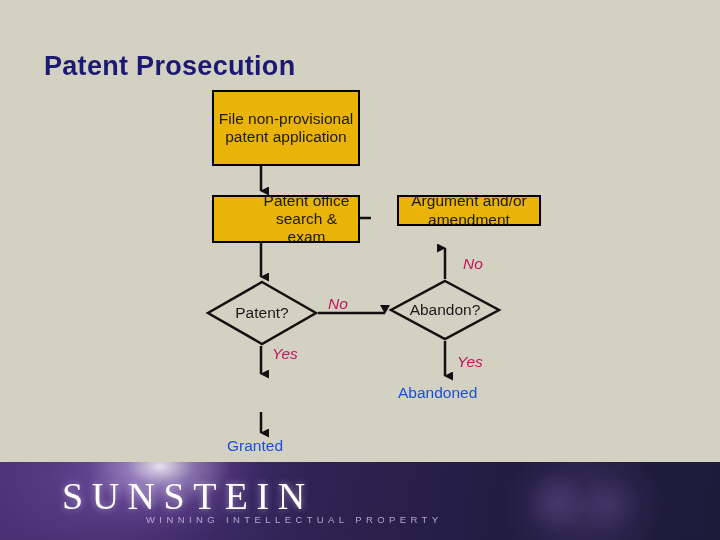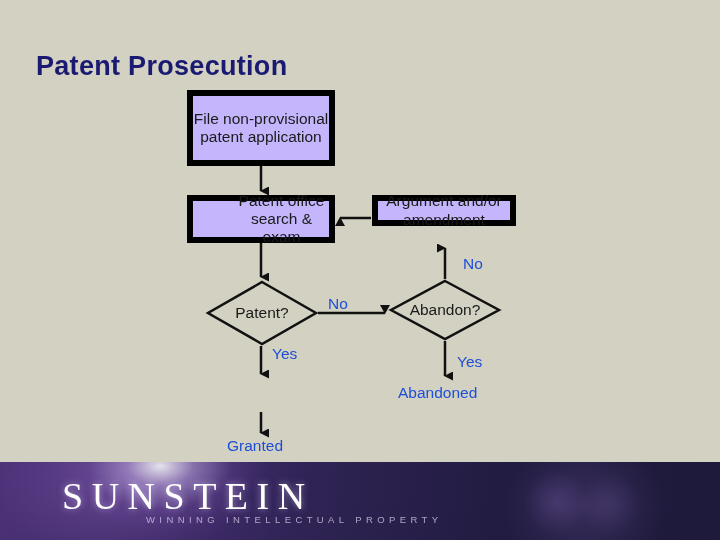--- a/index.html
+++ b/index.html
@@ -12,21 +12,21 @@
     width: 720px;
     height: 540px;
     overflow: hidden;
     background: #d3d1c1;
     font-family: "Liberation Sans", sans-serif;
   }
 
   
   #title {
     position: absolute;
-    left: 36px;
+    left: 44px;
     top: 51px;
     font-size: 27px;
     font-weight: bold;
     color: #1a1a72;
     letter-spacing: 0.3px;
     white-space: nowrap;
   }
 
   
   #flow {
@@ -43,22 +43,23 @@
     display: flex;
     align-items: center;
     justify-content: center;
     text-align: center;
     color: #1a1a1a;
     font-size: 15.5px;
     line-height: 1.18;
   }
 
   .boxnode {
-    border: 6px solid #000000;
-    background: #c4b5fd;
+    border: 2px solid #000000;
+    background: #eab308;
+    margin-left: 25px;
   }
 
   
   #node-file      { left: 187px; top: 90px;  width: 148px; height: 76px; }
   #node-exam      { left: 187px; top: 195px; width: 148px; height: 48px; padding-left: 41px; }
   #node-argument  { left: 372px; top: 195px; width: 144px; height: 31px; }
   #node-payfee    { left: 190px; top: 378px; width: 142px; height: 34px; }
 
   
   .diamond-wrap {
@@ -93,22 +94,23 @@
     color: #1d4ed8;
     white-space: nowrap;
   }
   #text-granted   { left: 227px; top: 437px; }
   #text-abandoned { left: 398px; top: 384px; }
 
   
   .edge-label {
     position: absolute;
     font-size: 15.5px;
-    color: #1d4ed8;
-    white-space: nowrap;
+    color: #be185d;
+    white-space: nowrap;
+    font-style: italic;
   }
   #label-no-allowed  { left: 328px; top: 295px; }
   #label-no-abandon  { left: 463px; top: 255px; }
   #label-yes-allowed { left: 272px; top: 345px; }
   #label-yes-abandon { left: 457px; top: 353px; }
 
   
   #footer {
     position: absolute;
     left: 0;

